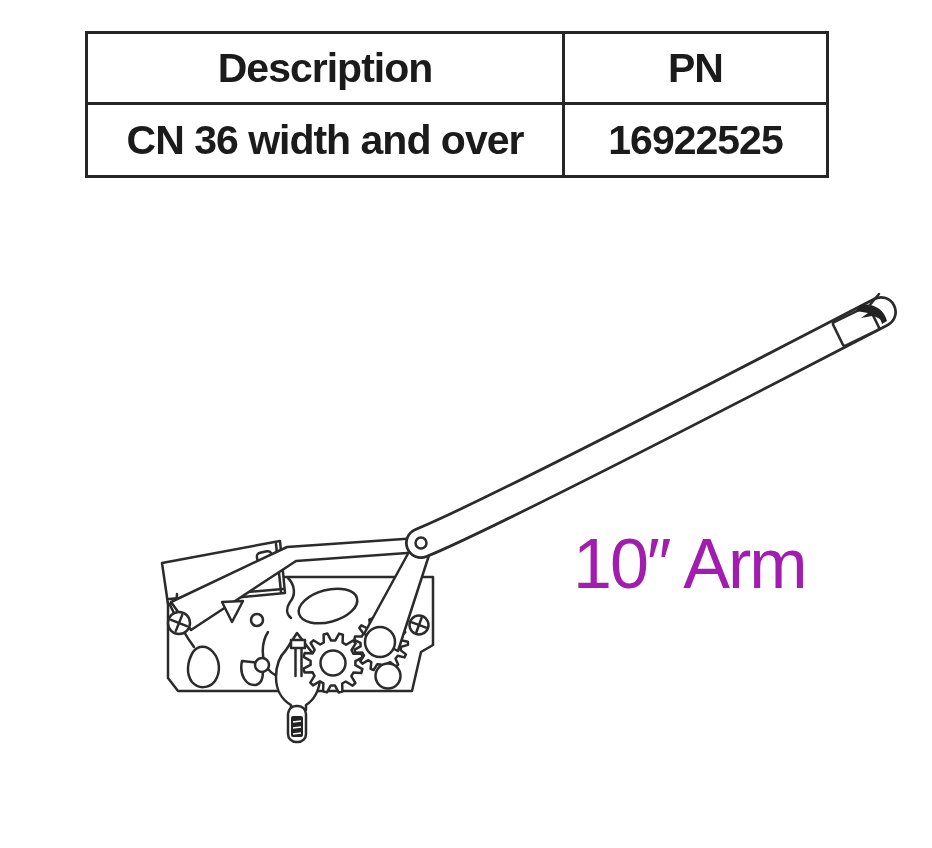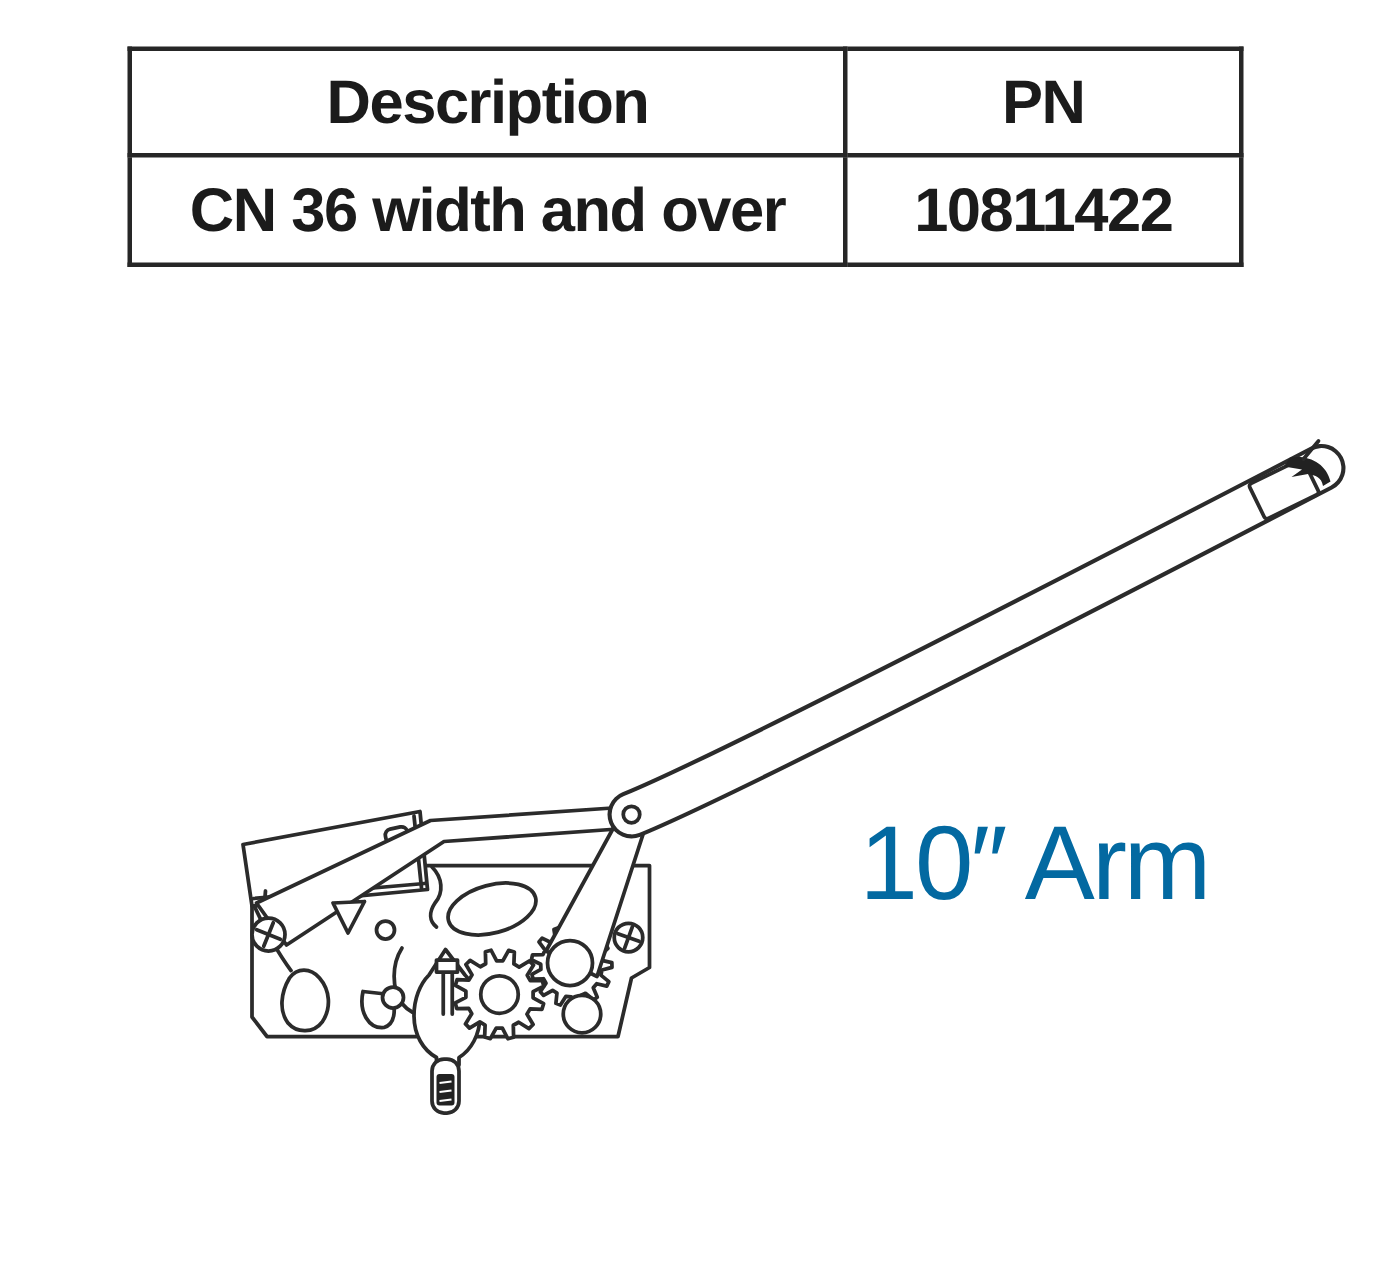--- a/index.html
+++ b/index.html
@@ -13,22 +13,22 @@
     border-collapse:collapse;table-layout:fixed;margin-left:16px;
   }
   .pn-table th,.pn-table td{
     border:3px solid #262626;text-align:center;vertical-align:middle;
     color:#1b1b1b;white-space:nowrap;overflow:hidden;
     letter-spacing:-1px;
   }
   .pn-table th{font-size:41px;font-weight:bold;height:66px;}
   .pn-table td{font-size:41px;font-weight:bold;height:68px;}
   .arm-label{
-    position:absolute;left:573px;top:535px;
-    font-size:70px;color:#0369a1;letter-spacing:-2px;white-space:nowrap;
+    position:absolute;left:573px;top:524px;
+    font-size:70px;color:#a21caf;letter-spacing:-2px;white-space:nowrap;
   }
   .diagram-svg{position:absolute;left:0;top:0;}
   .ln{fill:none;stroke:#2b2b2b;stroke-width:2.5;stroke-linecap:round;stroke-linejoin:round;}
   .wh{fill:#ffffff;stroke:#2b2b2b;stroke-width:2.5;stroke-linejoin:round;}
   .dk{fill:#222222;stroke:none;}
 </style>
 </head>
 <body>
 
 <table class="pn-table">
@@ -38,21 +38,21 @@
   </colgroup>
   <thead>
     <tr>
       <th>Description</th>
       <th>PN</th>
     </tr>
   </thead>
   <tbody>
     <tr>
       <td>CN 36 width and over</td>
-      <td>10811422</td>
+      <td>16922525</td>
     </tr>
   </tbody>
 </table>
 
 <div class="arm-label">10″ Arm</div>
 
 <svg class="diagram-svg" width="932" height="848" viewBox="0 0 932 848">
 
   <g>
     <path class="wh" d="M 168,577 L 433,577 L 433,645 L 421,652 L 412,691 L 178,691 L 168,678 Z"></path>

